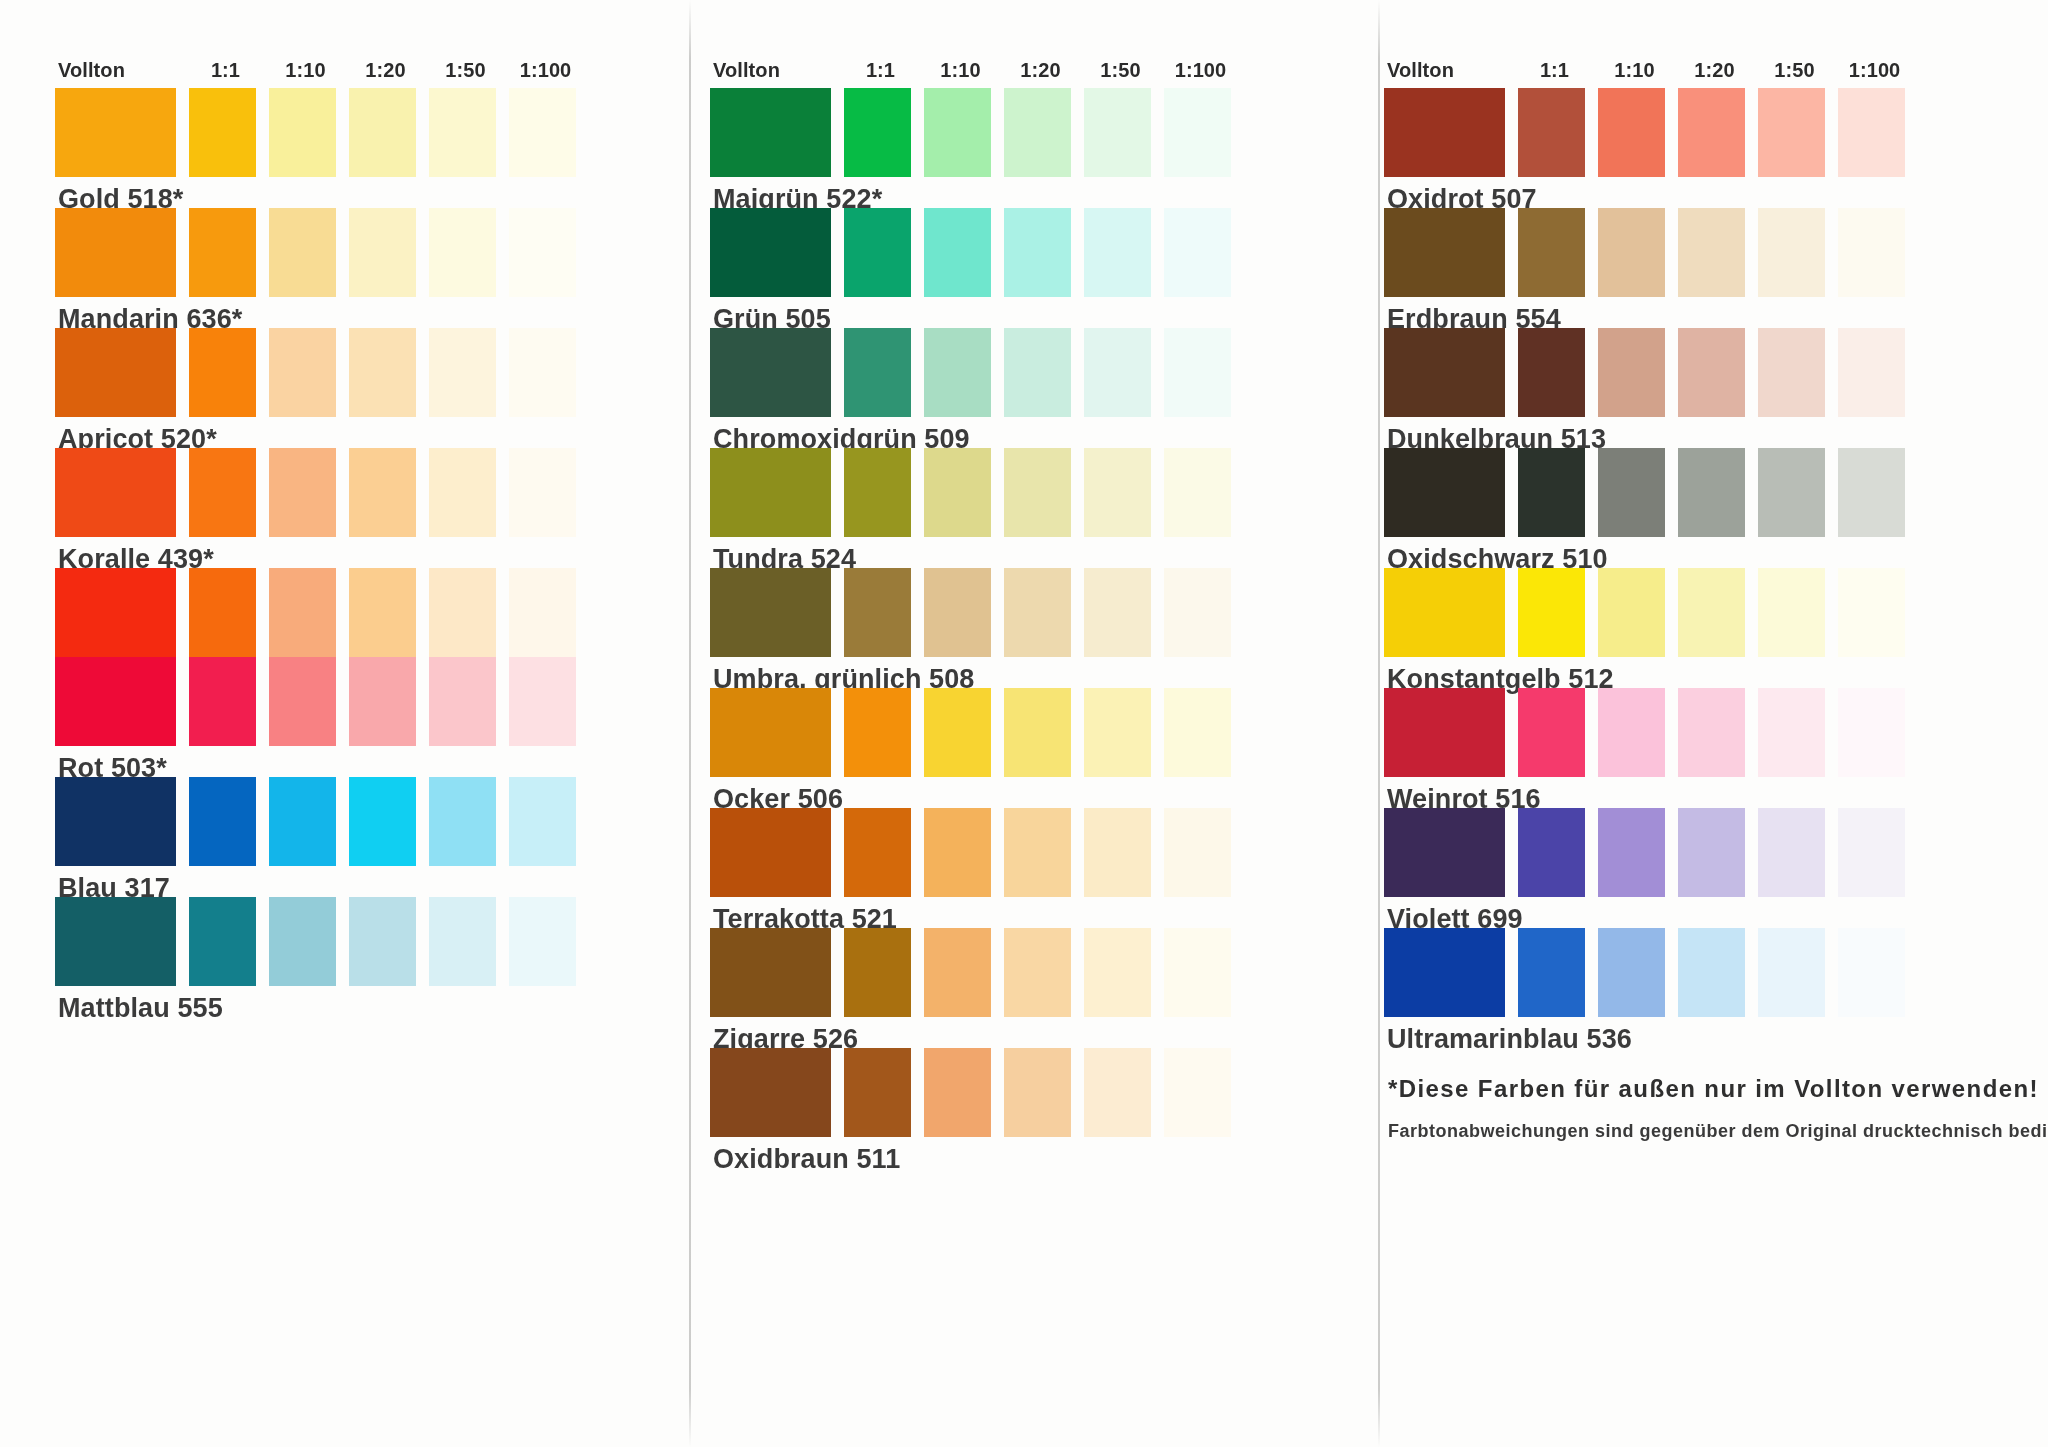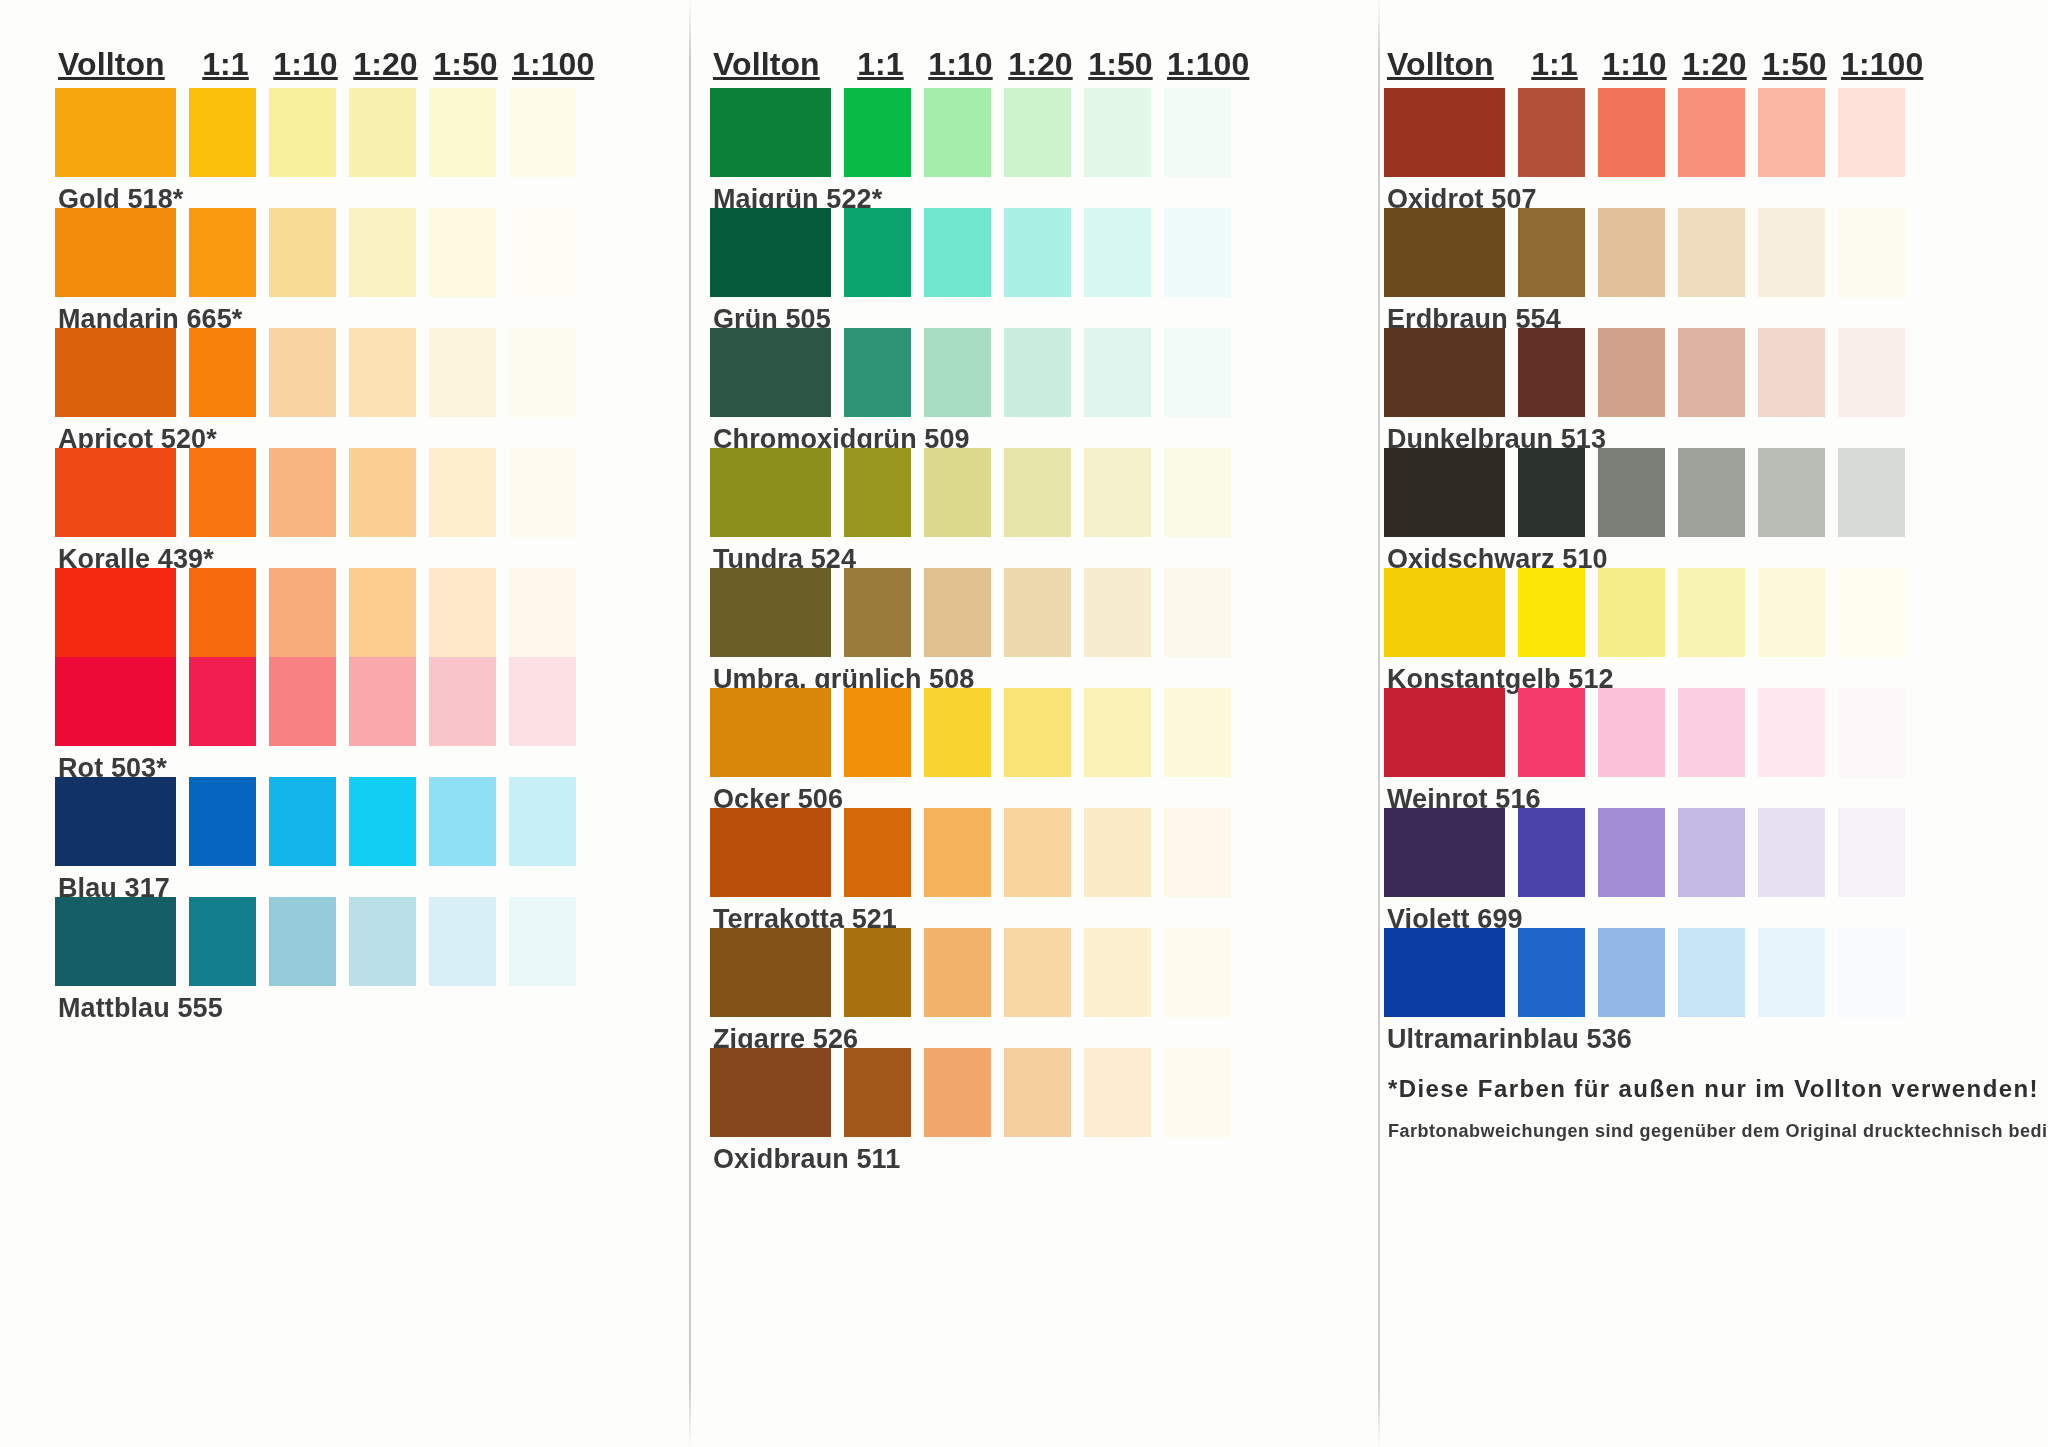--- a/index.html
+++ b/index.html
@@ -46,27 +46,26 @@
   .col3 { width: 640px; margin-left: 56px; }
 
   
   .ratio-header {
     display: flex;
     align-items: flex-end;
     height: 34px;
     margin-bottom: 8px;
   }
   .ratio-header .rh {
-    font-size: 32px;
+    font-size: 20px;
     font-weight: bold;
     color: #2b2b2b;
     text-align: center;
     line-height: 1;
     letter-spacing: 0.1px;
-    text-decoration: underline;
   }
   .ratio-header .rh.first {
     text-align: left;
     padding-left: 3px;
   }
 
   
   .swatch-row {
     display: flex;
     align-items: flex-start;
@@ -165,21 +164,21 @@
           <div class="swatch sw-n" style="background: rgb(247, 154, 13);"></div>
           <div class="gap"></div>
           <div class="swatch sw-n" style="background: rgb(248, 220, 148);"></div>
           <div class="gap"></div>
           <div class="swatch sw-n" style="background: rgb(251, 242, 196);"></div>
           <div class="gap"></div>
           <div class="swatch sw-n" style="background: rgb(253, 250, 224);"></div>
           <div class="gap"></div>
           <div class="swatch sw-n" style="background: rgb(254, 253, 243);"></div>
         </div>
-        <div class="row-label">Mandarin 665*</div>
+        <div class="row-label">Mandarin 636*</div>
       </div>
       <div class="row-block">
         <div class="swatch-row">
           <div class="swatch sw-0" style="background: rgb(220, 97, 12);"></div>
           <div class="gap"></div>
           <div class="swatch sw-n" style="background: rgb(248, 130, 10);"></div>
           <div class="gap"></div>
           <div class="swatch sw-n" style="background: rgb(250, 211, 162);"></div>
           <div class="gap"></div>
           <div class="swatch sw-n" style="background: rgb(251, 225, 180);"></div>

